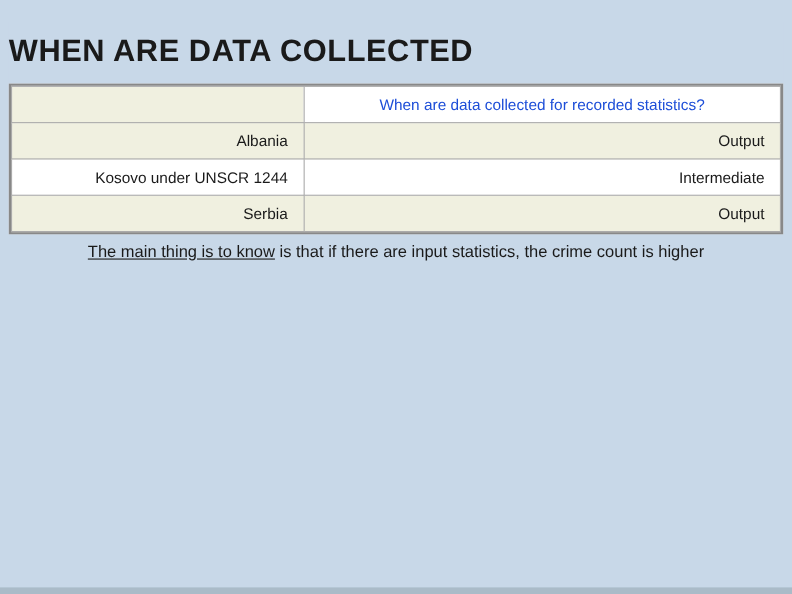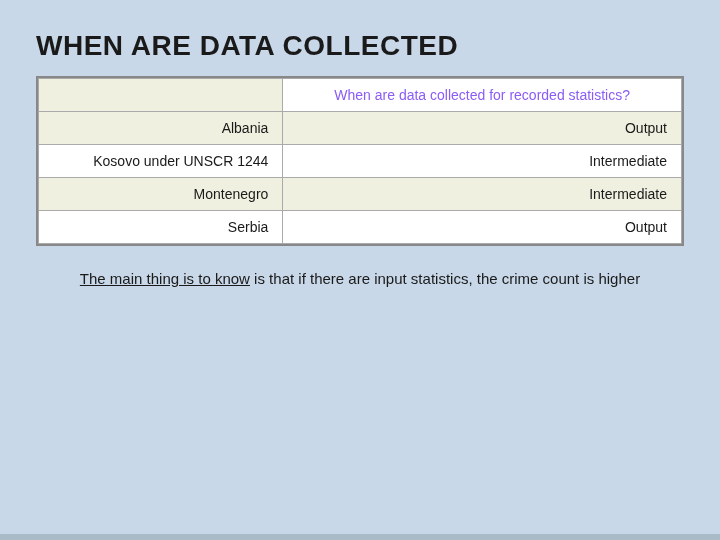--- a/index.html
+++ b/index.html
@@ -13,21 +13,21 @@
       height: 540px;
       background-color: #c8d8e8;
       font-family: Arial, sans-serif;
       overflow: hidden;
     }
 
     .page-container {
       width: 720px;
       height: 540px;
       background-color: #c8d8e8;
-      padding: 20px 36px;
+      padding: 20px 8px;
     }
 
     .title-bar {
       background-color: #c8d8e8;
       padding: 10px 0 14px 0;
     }
 
     .title-text {
       font-size: 28px;
       font-weight: bold;
@@ -44,21 +44,21 @@
       width: 100%;
       border-collapse: collapse;
     }
 
     table thead tr th {
       border: 1px solid #aaa;
       padding: 8px 14px;
       font-size: 14px;
       font-weight: normal;
       text-align: center;
-      color: #8b5cf6;
+      color: #1d4ed8;
       background-color: #fff;
     }
 
     table thead tr th:first-child {
       width: 38%;
       background-color: #f0f0e0;
     }
 
     table thead tr th:last-child {
       width: 62%;
@@ -82,21 +82,21 @@
     table tbody tr td:first-child {
       font-weight: normal;
       text-align: right;
     }
 
     table tbody tr td:last-child {
       text-align: right;
     }
 
     .footnote {
-      margin-top: 22px;
+      margin-top: 6px;
       text-align: center;
       font-size: 15px;
       color: #1a1a1a;
       line-height: 1.5;
     }
 
     .footnote .underline {
       text-decoration: underline;
     }
 
@@ -129,24 +129,20 @@
       <tbody id="table-body">
       <tr>
             <td>Albania</td>
             <td>Output</td>
           </tr>
           <tr>
             <td>Kosovo under UNSCR 1244</td>
             <td>Intermediate</td>
           </tr>
           <tr>
-            <td>Montenegro</td>
-            <td>Intermediate</td>
-          </tr>
-          <tr>
             <td>Serbia</td>
             <td>Output</td>
           </tr>
         </tbody>
     </table>
   </div>
 
   <div class="footnote">
     <span class="underline">The main thing is to know</span><span> is that if there are input statistics, the crime count is higher</span>
   </div>

